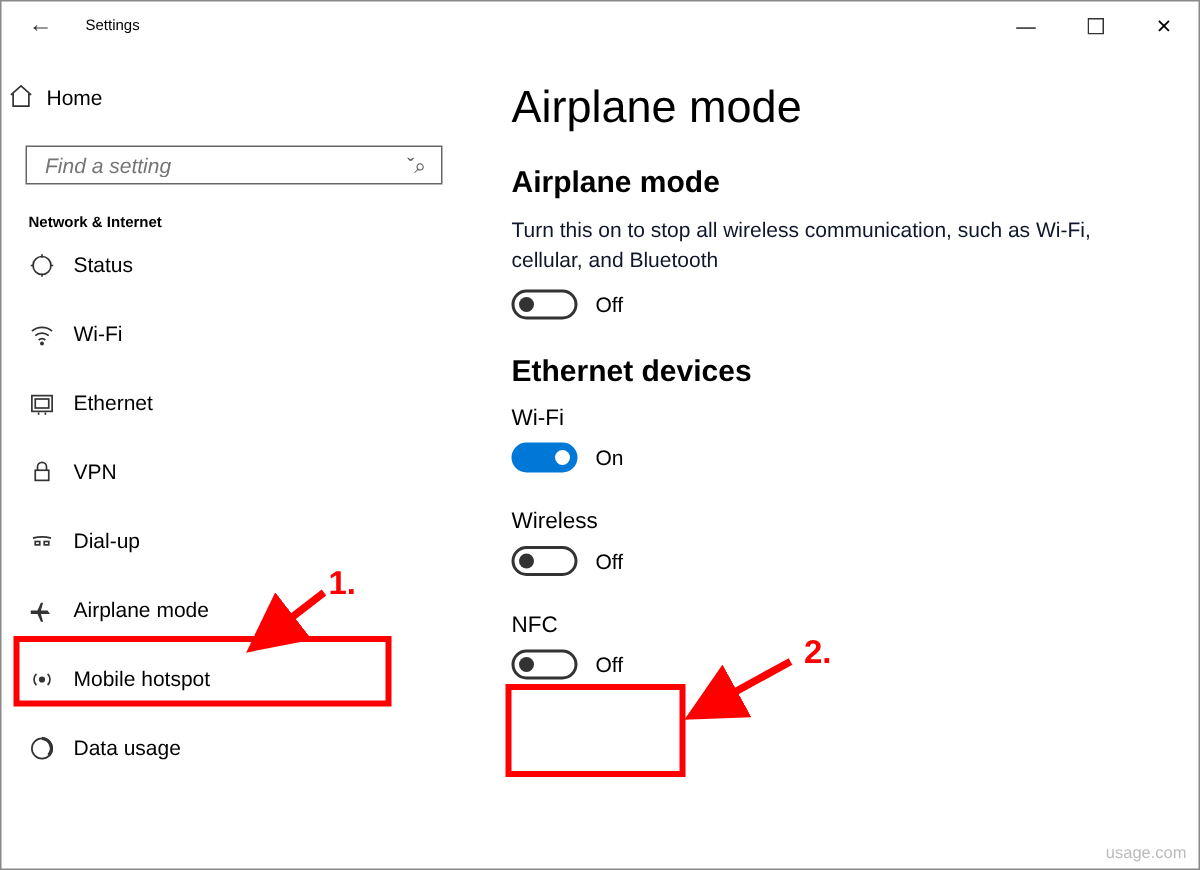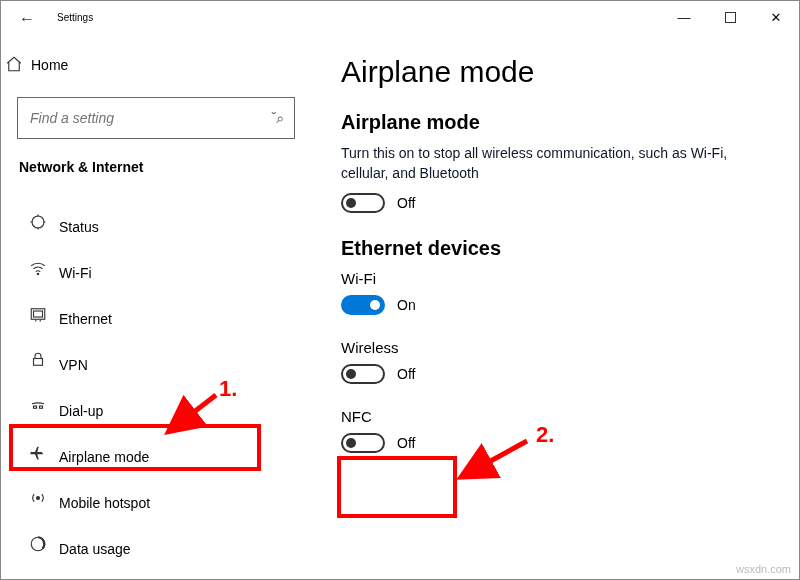--- a/index.html
+++ b/index.html
@@ -65,50 +65,49 @@
   .home-row {
     display: flex;
     align-items: center;
     height: 40px;
     padding-left: 4px;
     margin-bottom: 12px;
   }
   .home-row .icon { width: 26px; }
   .search {
     margin: 0 16px 20px 16px;
-    height: 42px;
+    height: 26px;
     border: 1px solid #666;
     display: flex;
     align-items: center;
     padding: 0 10px;
     background: #fff;
   }
   .search input {
     flex: 1;
     border: none;
     outline: none;
     font-size: 14px;
     font-family: inherit;
     color: #555;
     font-style: italic;
     background: transparent;
   }
   .search .sicon { color: #555; font-size: 14px; }
   .cat-header {
     font-weight: 600;
     padding: 0 18px 14px 18px;
-    font-size: 14px;
+    font-size: 10px;
   }
   .nav-item {
     display: flex;
-    align-items: flex-end;
+    align-items: flex-start;
     height: 46px;
-    padding-left: 0;
+    padding-left: 18px;
     position: relative;
-    margin-left: 28px;
   }
   .nav-item .icon {
     width: 30px;
     color: #333;
     font-size: 16px;
   }
   .content {
     flex: 1;
     padding: 22px 30px 0 30px;
     overflow: hidden;
@@ -367,14 +366,14 @@
   <div class="red-num" style="left:535px; top:421px;">2.</div>
   <svg class="arrow" style="left:454px; top:434px;" width="80" height="50">
     <defs>
         <marker id="ah2" markerWidth="8" markerHeight="8" refX="6" refY="4" orient="auto">
           <path d="M0,0 L8,4 L0,8 z" fill="#f00"></path>
         </marker>
       </defs>
     <line x1="72" y1="6" x2="10" y2="40" stroke="#f00" stroke-width="5" marker-end="url(#ah2)"></line>
   </svg>
 
-  <div class="watermark">wsxdn.com</div>
+  <div class="watermark">usage.com</div>
 </div>
 
 </body></html>

